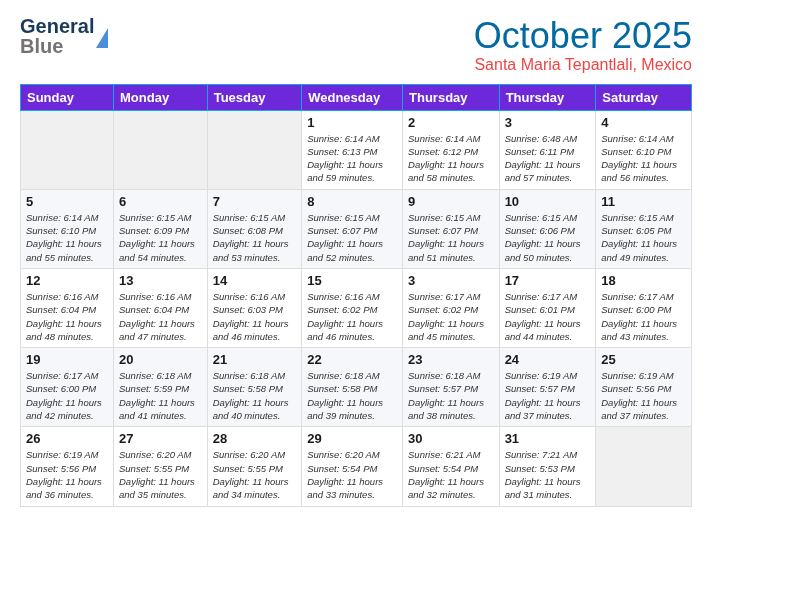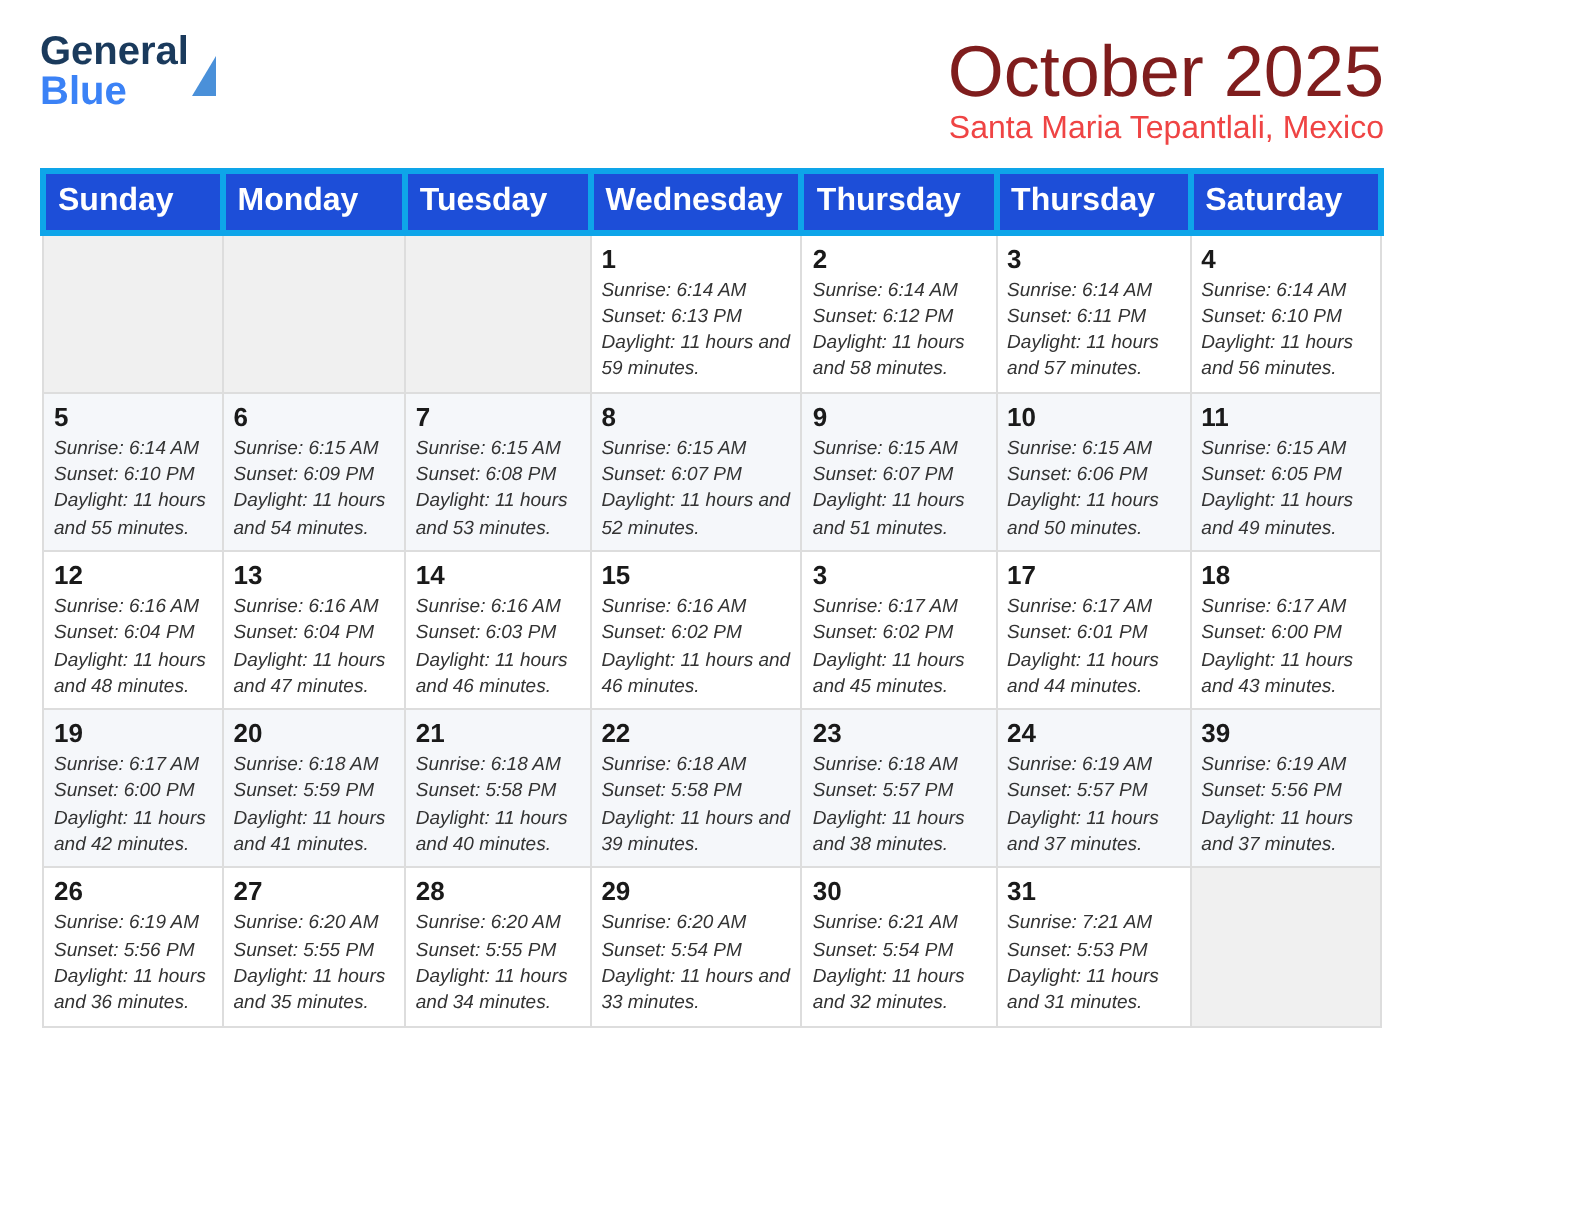--- a/index.html
+++ b/index.html
@@ -21,41 +21,41 @@
       justify-content: space-between;
       align-items: flex-start;
       margin-bottom: 10px;
     }
     .title-block {
       text-align: right;
     }
     .month-title {
       font-size: 36px;
       font-weight: normal;
-      color: #7f1d1d;
+      color: #0369a1;
       line-height: 1.1;
     }
     .location-title {
       font-size: 16px;
       color: #ef4444;
       font-weight: normal;
     }
     .calendar {
       width: 100%;
       border-collapse: collapse;
       border: 1px solid #ccc;
     }
     .calendar th {
-      background-color: #1d4ed8;
+      background-color: #6d28d9;
       color: #fff;
       text-align: left;
       padding: 5px 6px;
-      font-size: 16px;
+      font-size: 13px;
       font-weight: bold;
-      border: 3px solid #0ea5e9;
+      border: 1px solid #0ea5e9;
     }
     .calendar td {
       border: 1px solid #ddd;
       vertical-align: top;
       padding: 4px 5px;
       width: 108px;
       min-height: 75px;
       background: #fff;
     }
     .calendar tr:nth-child(even) td {
@@ -89,21 +89,21 @@
     .logo-line1 {
       font-size: 20px;
       font-weight: bold;
       color: #1a3a5c;
       letter-spacing: 0px;
       line-height: 1;
     }
     .logo-line2 {
       font-size: 20px;
       font-weight: bold;
-      color: #3b82f6;
+      color: #737373;
       letter-spacing: 0px;
       line-height: 1;
     }
     .logo-triangle {
       width: 0;
       height: 0;
       border-left: 12px solid transparent;
       border-right: 0px solid transparent;
       border-bottom: 20px solid #4a90d9;
       margin-left: 2px;
@@ -154,21 +154,21 @@
           </td>
           <td>
             <div class="day-num">2</div>
             <div class="day-info">Sunrise: 6:14 AM
 Sunset: 6:12 PM
 Daylight: 11 hours
 and 58 minutes.</div>
           </td>
           <td>
             <div class="day-num">3</div>
-            <div class="day-info">Sunrise: 6:14 AM
+            <div class="day-info">Sunrise: 6:48 AM
 Sunset: 6:11 PM
 Daylight: 11 hours
 and 57 minutes.</div>
           </td>
           <td>
             <div class="day-num">4</div>
             <div class="day-info">Sunrise: 6:14 AM
 Sunset: 6:10 PM
 Daylight: 11 hours
 and 56 minutes.</div>
@@ -313,21 +313,21 @@
 and 38 minutes.</div>
           </td>
           <td>
             <div class="day-num">24</div>
             <div class="day-info">Sunrise: 6:19 AM
 Sunset: 5:57 PM
 Daylight: 11 hours
 and 37 minutes.</div>
           </td>
           <td>
-            <div class="day-num">39</div>
+            <div class="day-num">25</div>
             <div class="day-info">Sunrise: 6:19 AM
 Sunset: 5:56 PM
 Daylight: 11 hours
 and 37 minutes.</div>
           </td>
         </tr>
         <tr>
           <td>
             <div class="day-num">26</div>
             <div class="day-info">Sunrise: 6:19 AM

